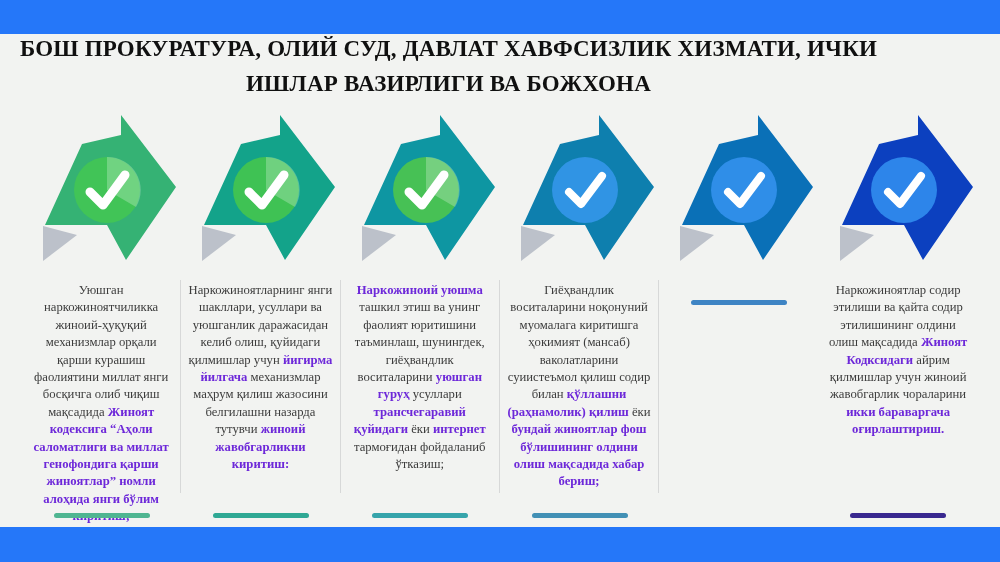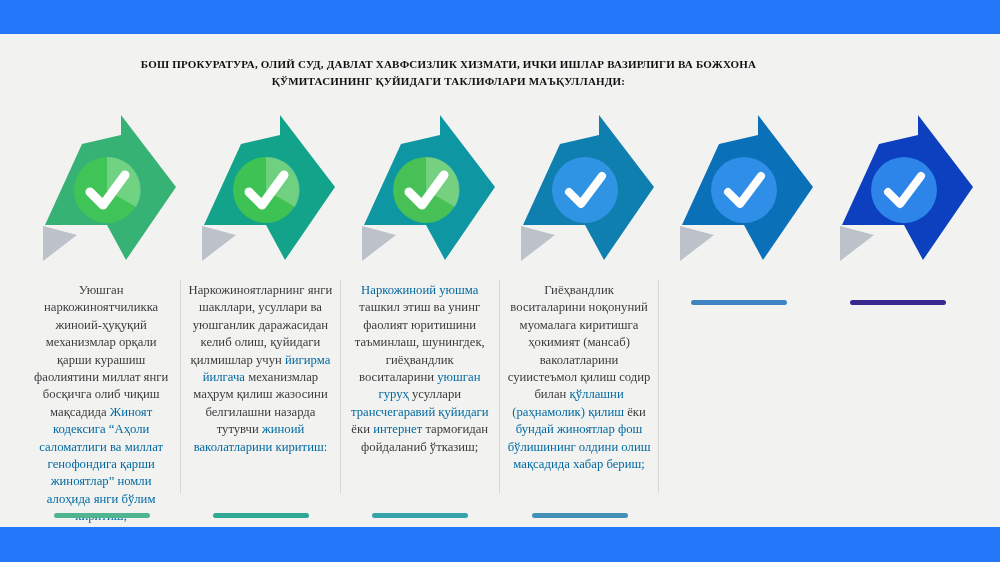--- a/index.html
+++ b/index.html
@@ -4,51 +4,50 @@
 <style>
   html,body{margin:0;padding:0;}
   body{
     width:1000px;height:562px;overflow:hidden;position:relative;
     background:#f2f3f1;
     font-family:"Liberation Serif","DejaVu Serif",serif;
   }
   .top-bar{position:absolute;top:0;left:0;width:1000px;height:34px;}
   .footer-bar{position:absolute;bottom:0;left:0;width:1000px;height:35px;}
   .title{
-    position:absolute;top:56px;left:0;width:897px;
+    position:absolute;top:32px;left:0;width:897px;
     text-align:center;font-weight:bold;color:#101010;
-    font-size:11px;line-height:1.5;letter-spacing:.2px;
+    font-size:23px;line-height:1.5;letter-spacing:.2px;
   }
   .title span{display:block;}
   .columns{
     position:absolute;top:112px;left:22px;width:956px;
     display:flex;flex-direction:row;
   }
   .column{
     width:159.3px;min-width:159.3px;box-sizing:border-box;
     display:flex;flex-direction:column;align-items:center;
   }
   .arrow-wrap{height:152px;margin-bottom:16px;}
   .col-text{
     box-sizing:border-box;width:100%;height:213px;
     padding:2px 7px 0 7px;
     text-align:center;font-size:12.7px;line-height:1.37;color:#3c3c3c;
   }
   .column:not(:last-child) .col-text{border-right:1px solid #d7d8d8;}
-  .col-text .bold{font-weight:normal;color:#0369a1;margin-top:20px;}
+  .col-text .bold{font-weight:bold;color:#6d28d9;margin-top:20px;}
   .bar-wrap{margin-top:11px;height:6px;}
 </style>
 </head>
 <body>
 
 <div class="top-bar" style="background-color: rgb(37, 119, 249);"></div>
 
 <h1 class="title" style="margin:0;">
   <span>БОШ ПРОКУРАТУРА, ОЛИЙ СУД, ДАВЛАТ ХАВФСИЗЛИК ХИЗМАТИ, ИЧКИ ИШЛАР ВАЗИРЛИГИ ВА БОЖХОНА</span>
-  <span>ҚЎМИТАСИНИНГ ҚУЙИДАГИ ТАКЛИФЛАРИ МАЪҚУЛЛАНДИ:</span>
 </h1>
 
 <div class="columns">
 
   <div class="column">
     <div class="arrow-wrap">
       <svg width="155" height="150" viewBox="0 0 155 150">
         <polygon points="19,114 53,123 19,149" fill="#bcc1ca"></polygon>
         <path d="M58 32 L97 23 L97 3 L152 75 L102 148 L83 113 L21 113 Z" fill="#35b274"></path>
         <circle cx="83" cy="78" r="33" fill="#41c457"></circle>
@@ -67,21 +66,21 @@
   <div class="column">
     <div class="arrow-wrap">
       <svg width="155" height="150" viewBox="0 0 155 150">
         <polygon points="19,114 53,123 19,149" fill="#bcc1ca"></polygon>
         <path d="M58 32 L97 23 L97 3 L152 75 L102 148 L83 113 L21 113 Z" fill="#13a38a"></path>
         <circle cx="83" cy="78" r="33" fill="#3fc254"></circle>
         <path d="M83 78 L83 45 A33 33 0 0 1 112 95 Z" fill="#ffffff" opacity="0.25"></path>
         <polyline points="66,80 79,93 101,63" fill="none" stroke-width="9" stroke-linecap="round" stroke-linejoin="round" stroke="#ffffff"></polyline>
       </svg>
     </div>
-    <div class="col-text"><span>Наркожиноятларнинг янги шакллари, усуллари ва уюшганлик даражасидан келиб олиш, қуйидаги қилмишлар учун </span><span class="bold">йигирма йилгача</span><span> механизмлар маҳрум қилиш жазосини белгилашни назарда тутувчи </span><span class="bold">жиноий ваколатларини киритиш:</span></div>
+    <div class="col-text"><span>Наркожиноятларнинг янги шакллари, усуллари ва уюшганлик даражасидан келиб олиш, қуйидаги қилмишлар учун </span><span class="bold">йигирма йилгача</span><span> механизмлар маҳрум қилиш жазосини белгилашни назарда тутувчи </span><span class="bold">жиноий жавобгарликни киритиш:</span></div>
     <div class="bar-wrap">
       <svg width="96" height="5" viewBox="0 0 96 5">
           <rect x="0" y="0" width="96" height="5" rx="2.5" fill="#2fa894"></rect>
         </svg>
     </div>
   </div>
 
   <div class="column">
     <div class="arrow-wrap">
       <svg width="155" height="150" viewBox="0 0 155 150">
@@ -138,20 +137,21 @@
   <div class="column">
     <div class="arrow-wrap">
       <svg width="155" height="150" viewBox="0 0 155 150">
         <polygon points="19,114 53,123 19,149" fill="#bcc1ca"></polygon>
         <path d="M58 32 L97 23 L97 3 L152 75 L102 148 L83 113 L21 113 Z" fill="#0c40bf"></path>
         <circle cx="83" cy="78" r="33" fill="#2d85ea"></circle>
         <path d="M83 78 L83 45 A33 33 0 0 1 112 95 Z" fill="#ffffff" opacity="0"></path>
         <polyline points="67,80 79,92 100,64" fill="none" stroke-width="8" stroke-linecap="round" stroke-linejoin="round" stroke="#ffffff"></polyline>
       </svg>
     </div>
+    <div class="col-text"><span>Наркожиноятлар содир этилиши ва қайта содир этилишининг олдини олиш мақсадида </span><span class="bold">Жиноят Кодксидаги</span><span> айрим қилмишлар учун жиноий жавобгарлик чораларини </span><span class="bold">икки бараваргача оғирлаштириш.</span></div>
     <div class="bar-wrap">
       <svg width="96" height="5" viewBox="0 0 96 5">
           <rect x="0" y="0" width="96" height="5" rx="2.5" fill="#39288f"></rect>
         </svg>
     </div>
   </div>
 </div>
 
 <div class="footer-bar" style="background-color: rgb(37, 119, 249);"></div>
 

